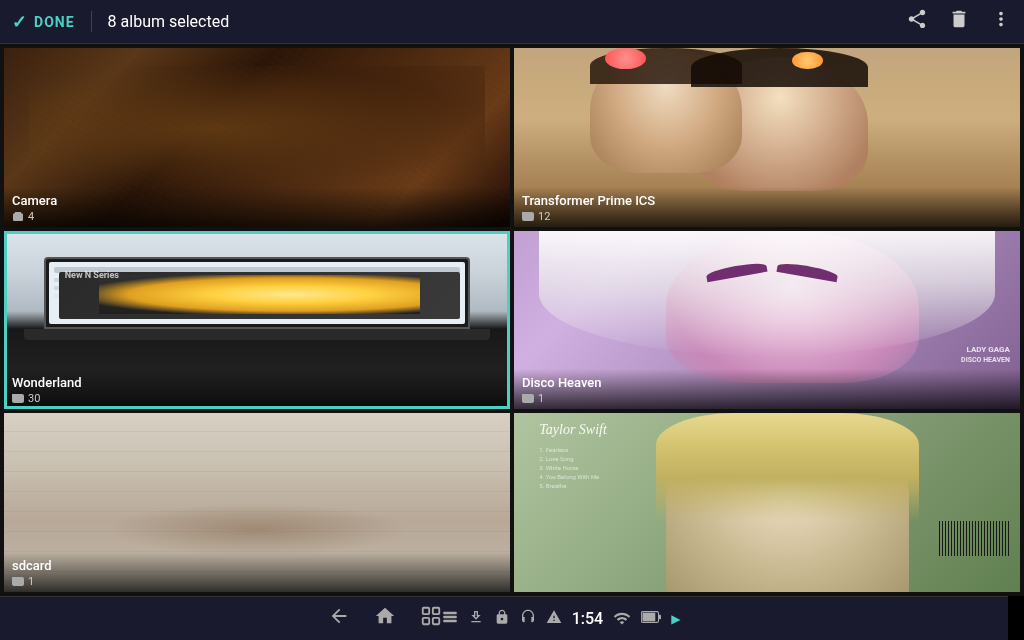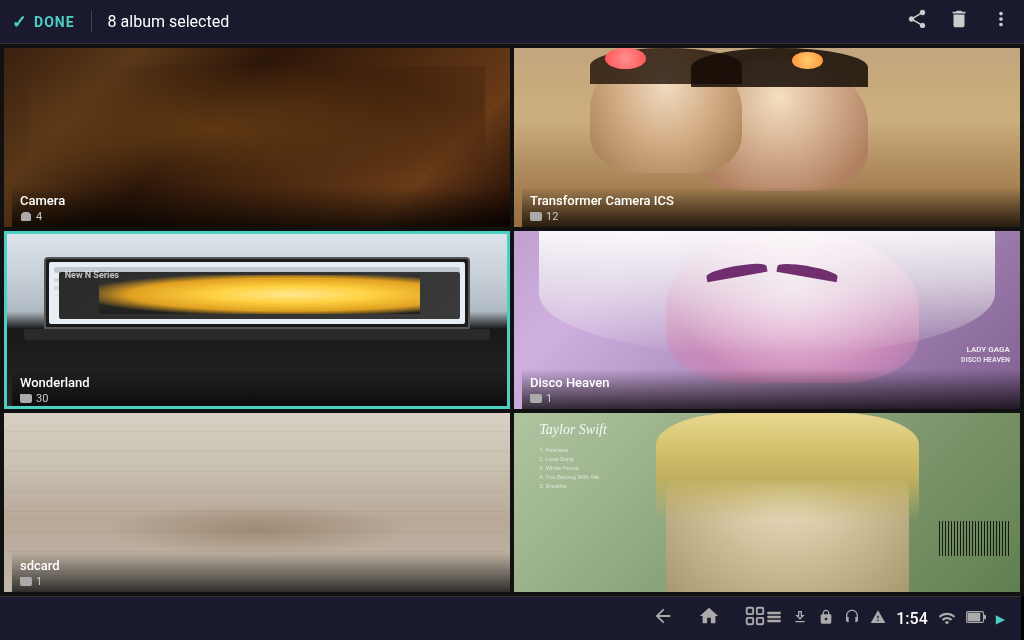--- a/index.html
+++ b/index.html
@@ -92,21 +92,20 @@
       outline-offset: -3px;
     }
 
     .album-label {
       position: absolute;
       bottom: 0;
       left: 0;
       right: 0;
       padding: 6px 8px 4px;
       background: linear-gradient(transparent, rgba(0,0,0,0.75));
-      margin-left: 8px;
     }
     .album-name {
       color: #fff;
       font-size: 13px;
       font-weight: 500;
       display: block;
       margin-bottom: 2px;
     }
     .album-count-row {
       display: flex;
@@ -139,26 +138,26 @@
       background: #aaa;
       border-radius: 2px 2px 0 0;
       position: absolute;
       top: 0;
       left: 0;
     }
 
     
     #bottom-bar {
       position: absolute;
-      bottom: 0; left: 0; right: 3px;
+      bottom: 0; left: 0; right: 16px;
       height: 44px;
       background: #1a1a2e;
       display: flex;
       align-items: center;
-      justify-content: flex-end;
+      justify-content: center;
       padding: 0 16px;
       border-top: 1px solid #333;
     }
     #nav-left {
       display: flex;
       align-items: center;
       gap: 24px;
     }
     .nav-icon {
       color: #aaa;
@@ -250,21 +249,21 @@
         <div style="position:absolute;top:5%;left:35%;width:35%;height:75%;background:radial-gradient(ellipse at 50% 30%,#f4e0c0 0%,#d4b090 40%,#b08060 80%);border-radius:50% 50% 30% 30%;"></div>
         <div style="position:absolute;top:0%;left:15%;width:30%;height:70%;background:radial-gradient(ellipse at 50% 30%,#f0dcc0 0%,#d0a880 50%,#a07850 100%);border-radius:50% 50% 30% 30%;"></div>
 
         <div style="position:absolute;top:0;left:15%;width:30%;height:20%;background:rgba(30,15,5,0.8);border-radius:50% 50% 0 0;"></div>
         <div style="position:absolute;top:0;left:35%;width:35%;height:22%;background:rgba(20,10,5,0.85);border-radius:50% 50% 0 0;"></div>
 
         <div style="position:absolute;top:0;left:18%;width:8%;height:12%;background:radial-gradient(circle,#ff9090,#ff5050);border-radius:50%;"></div>
         <div style="position:absolute;top:2%;left:55%;width:6%;height:10%;background:radial-gradient(circle,#ffcc70,#ff9030);border-radius:50%;"></div>
       </div>
       <div class="album-label">
-        <span class="album-name">Transformer Camera ICS</span>
+        <span class="album-name">Transformer Prime ICS</span>
         <div class="album-count-row">
           <span class="folder-icon"></span>
           <span>12</span>
         </div>
       </div>
     </div>
 
     <div class="album-item selected">
       <div style="width:100%;height:100%;background:linear-gradient(180deg,#dde4ec 0%,#c8d0d8 25%,#b0bac2 45%,#181818 55%,#282828 100%);position:relative;overflow:hidden;font-weight:bold;">
 

